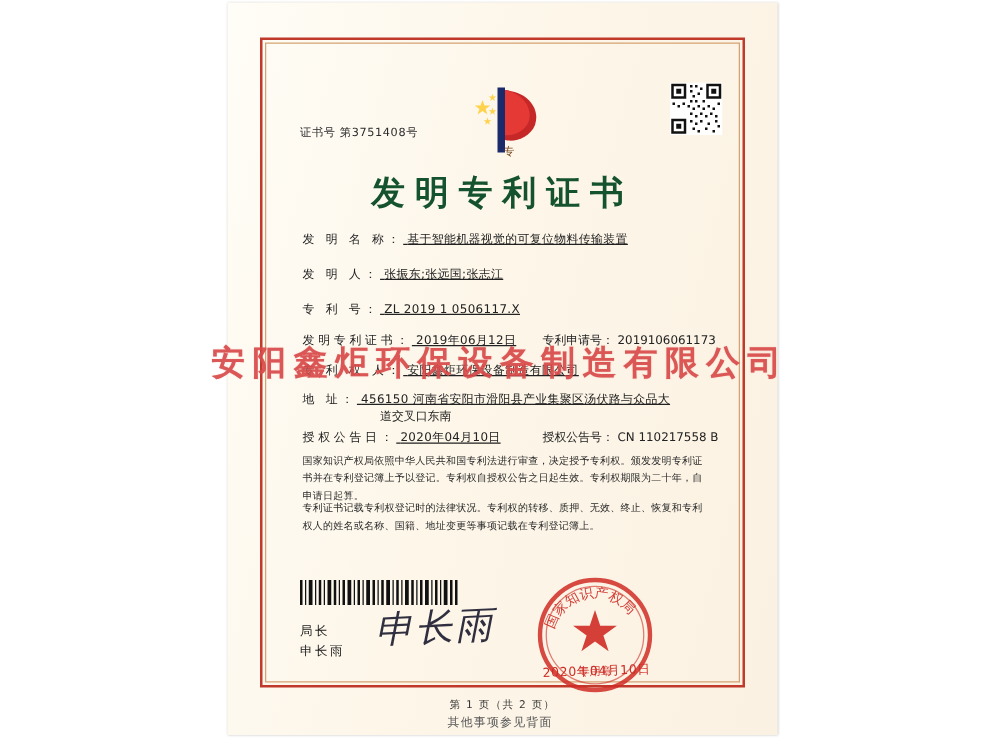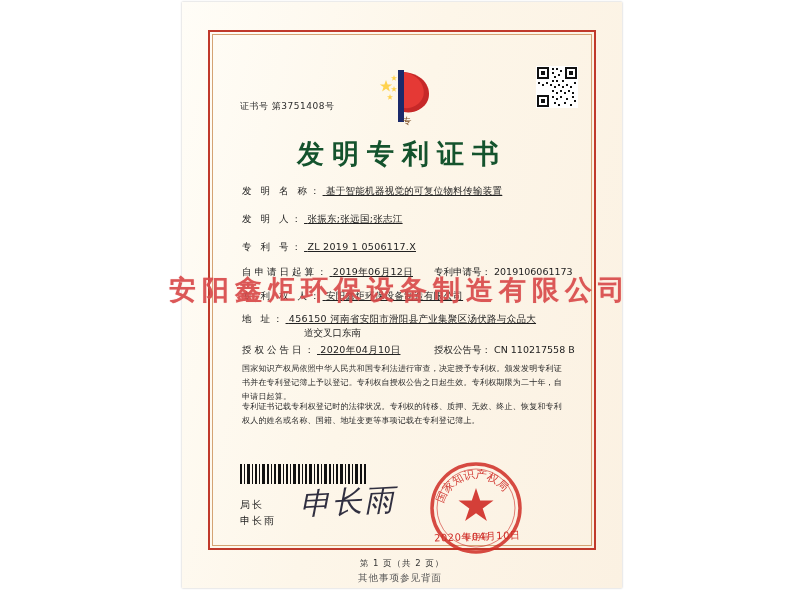--- a/index.html
+++ b/index.html
@@ -320,21 +320,21 @@
       </div>
       <div class="field f2">
         <span class="lbl">发 明 人：</span>
         <span class="val">张振东;张远国;张志江</span>
       </div>
       <div class="field f3">
         <span class="lbl">专 利 号：</span>
         <span class="val">ZL 2019 1 0506117.X</span>
       </div>
       <div class="field f4">
-        <span class="lbl">自申请日起算：</span>
+        <span class="lbl">发明专利证书：</span>
         <span class="val">2019年06月12日</span>
       </div>
       <div class="field-right fr4">
         <span class="lbl">专利申请号：</span>
         <span class="val">2019106061173</span>
       </div>
       <div class="field f5">
         <span class="lbl">专 利 权 人：</span>
         <span class="val">安阳鑫炬环保设备制造有限公司</span>
       </div>

